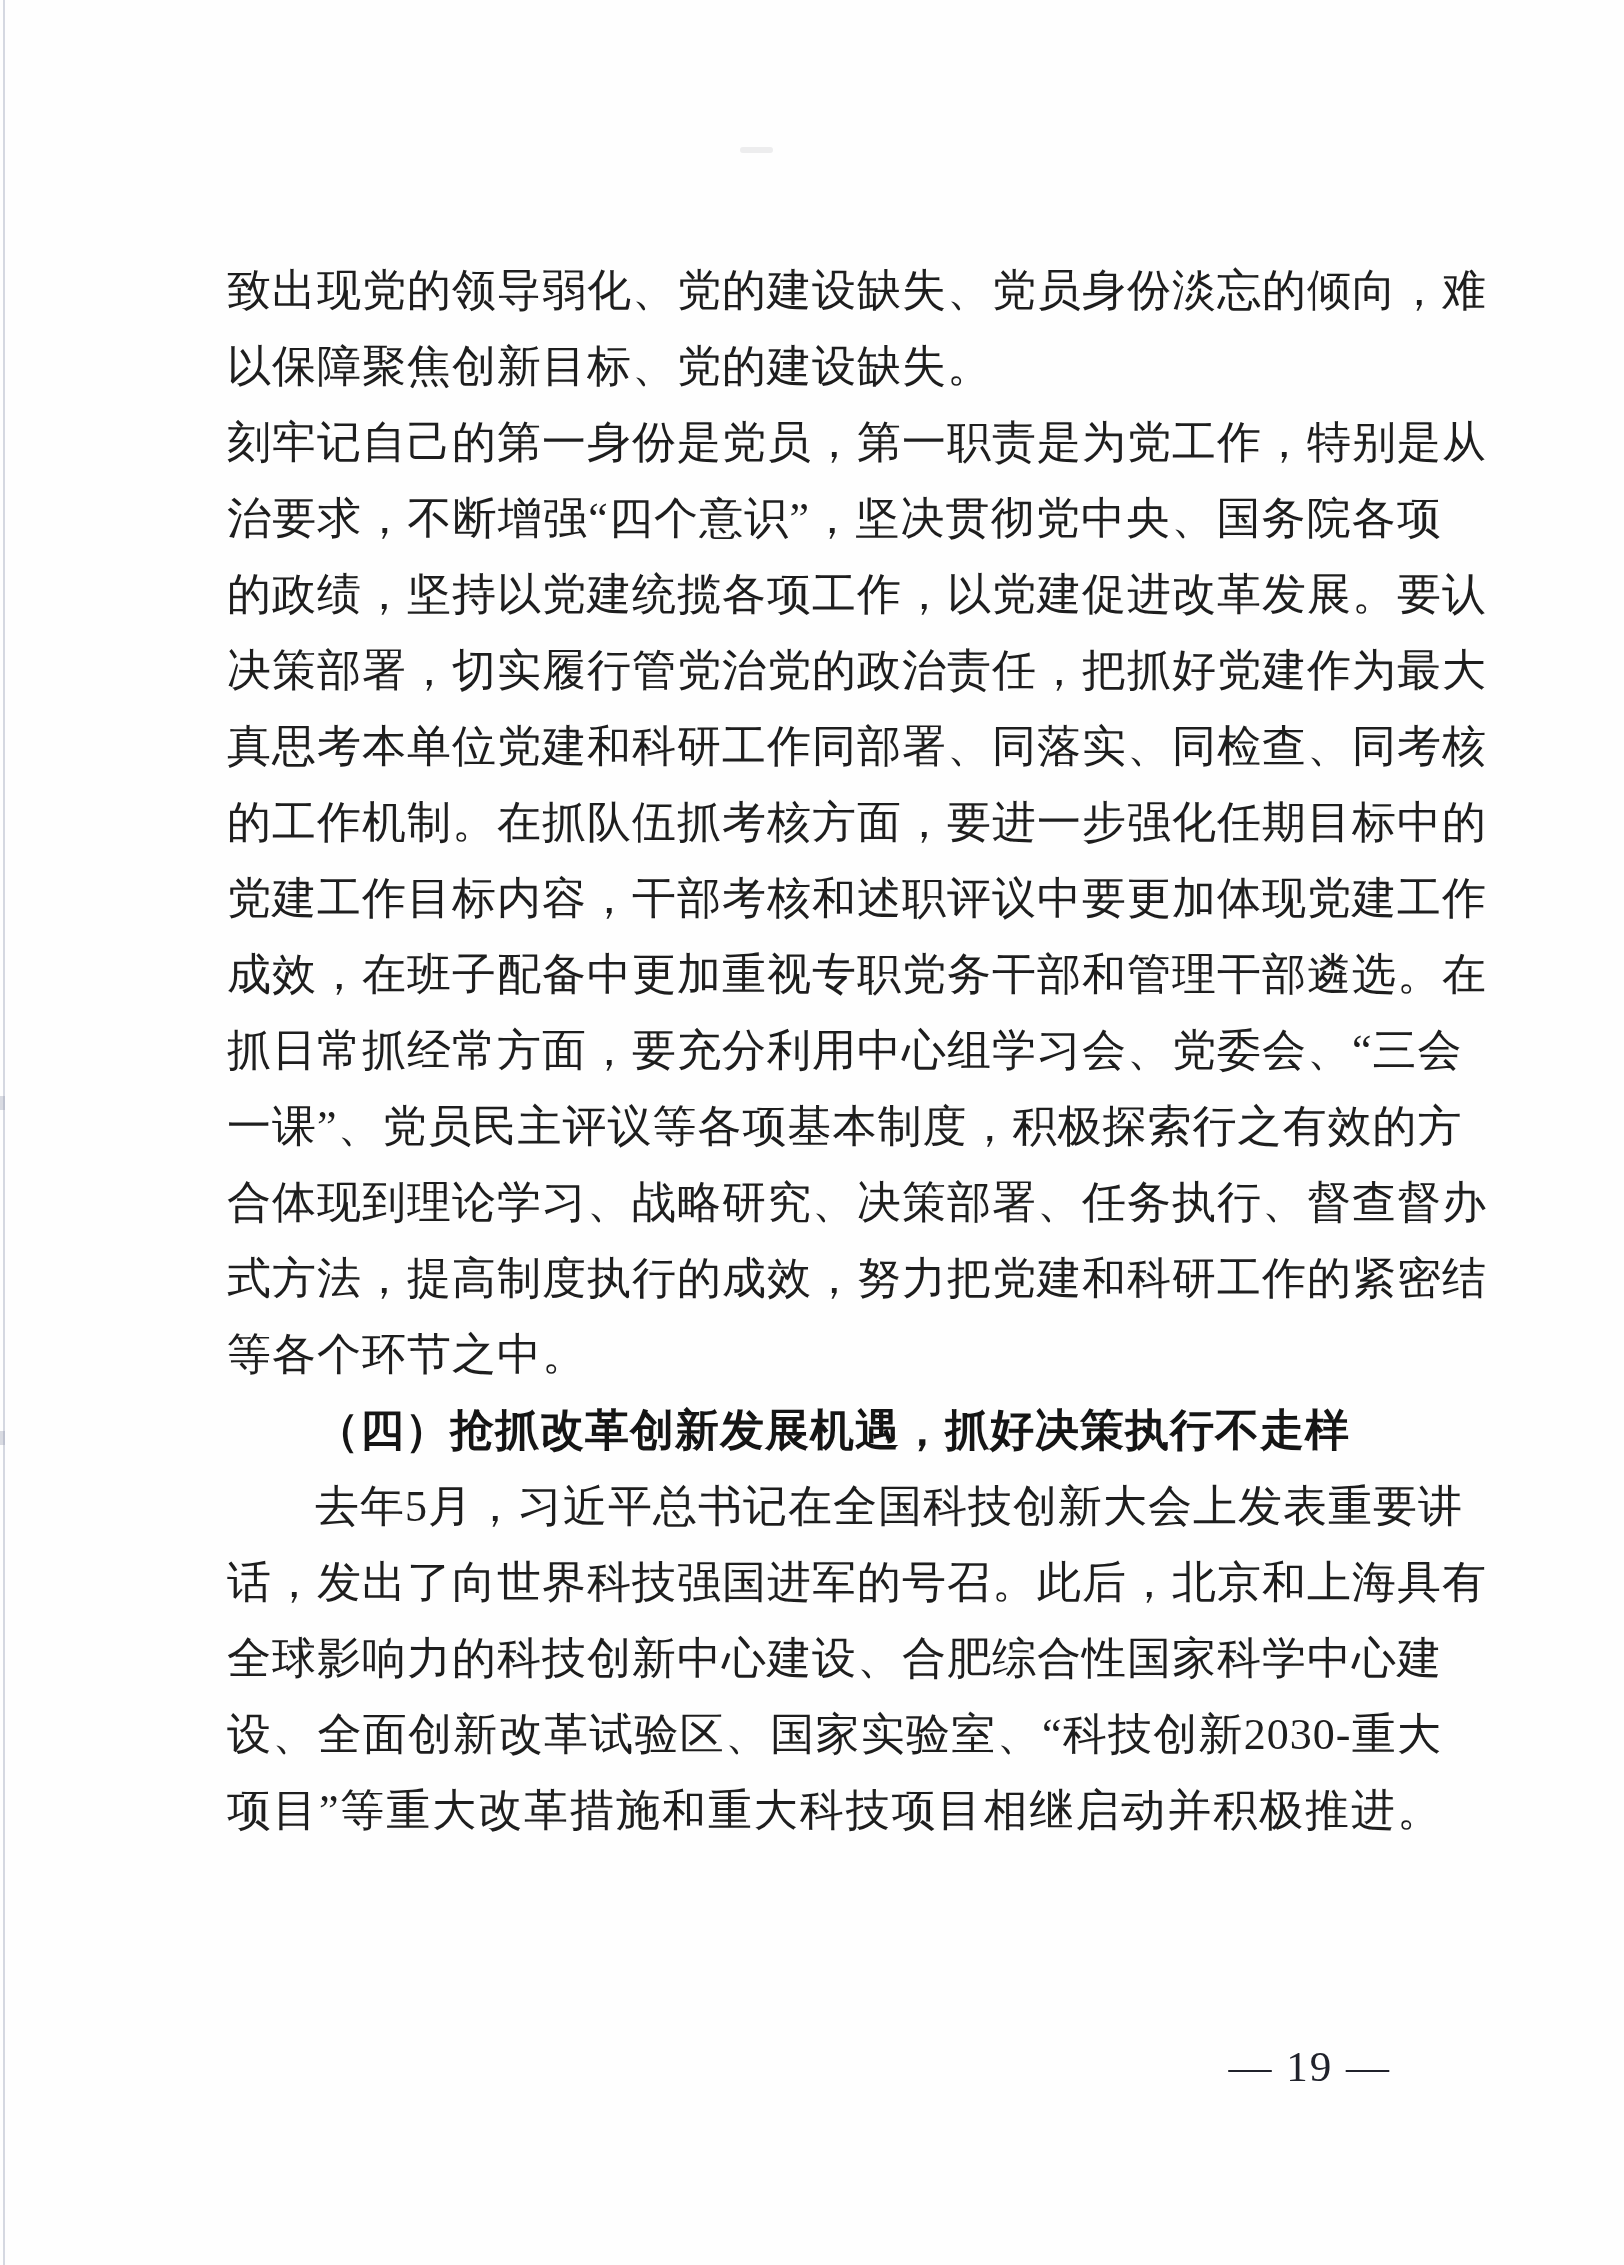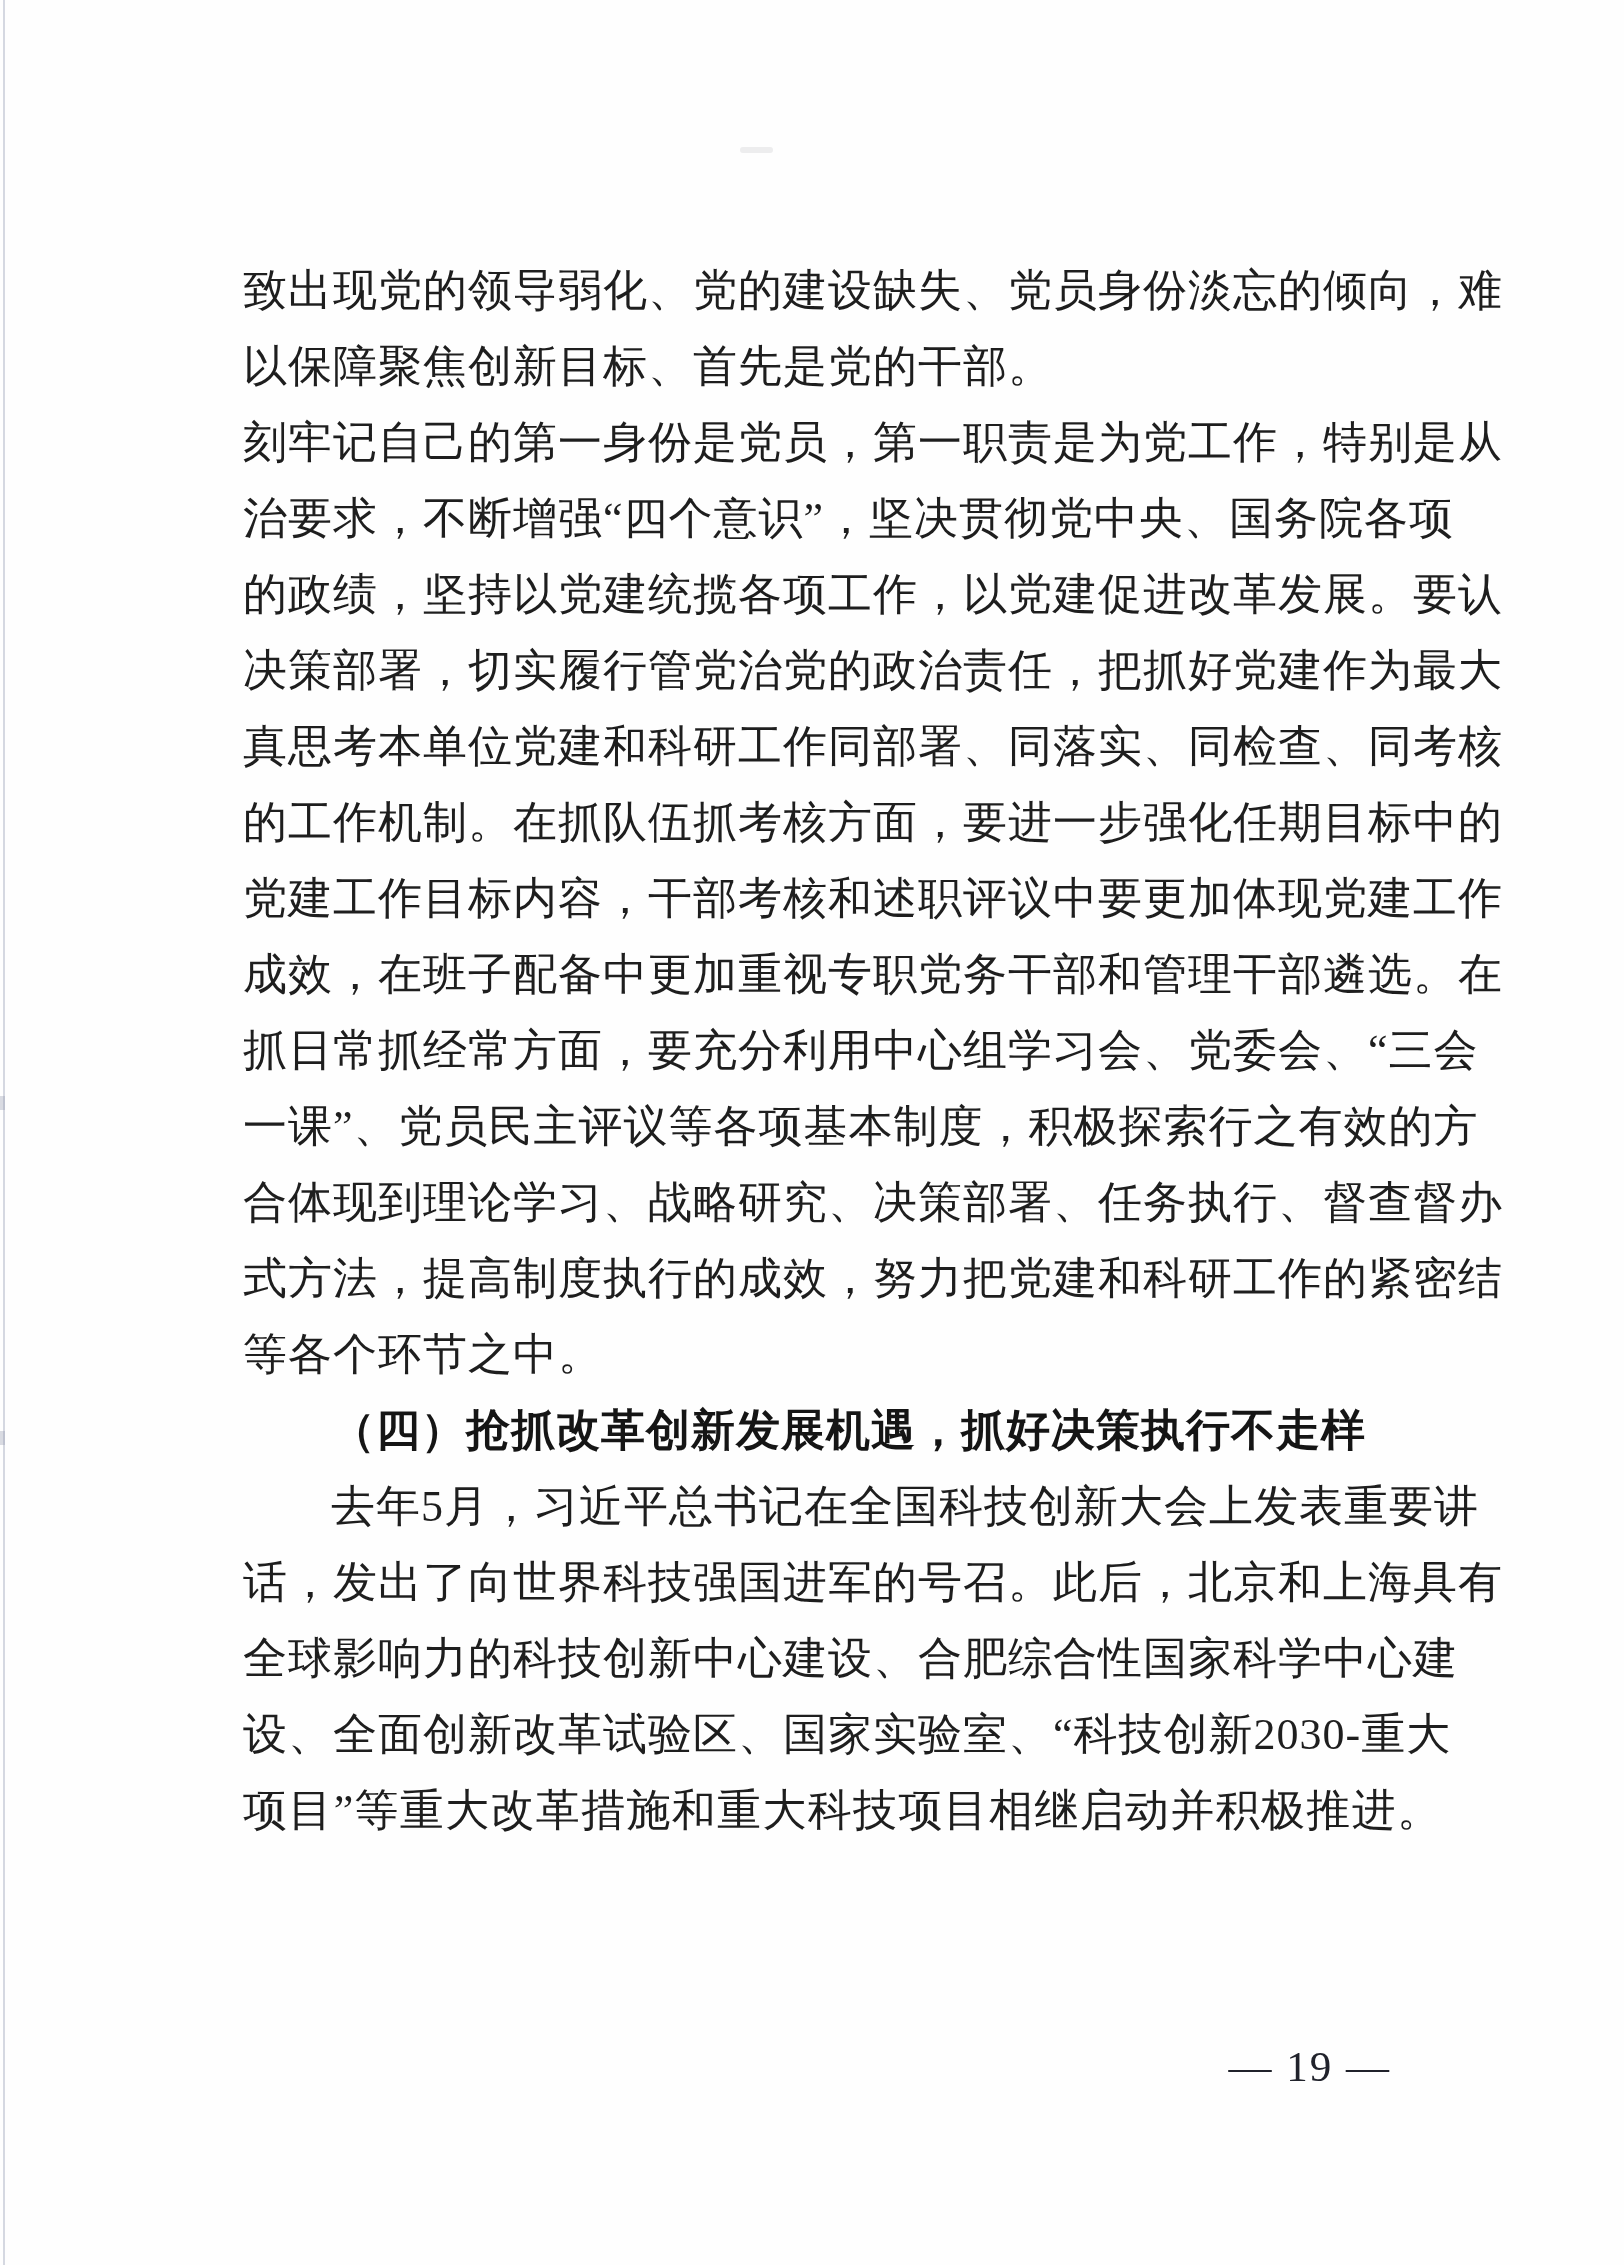--- a/index.html
+++ b/index.html
@@ -52,21 +52,20 @@
   .line {
     height: 76px;
     line-height: 76px;
     font-size: 44px;
     letter-spacing: 1px;
     color: #1e1e1e;
     white-space: nowrap;
     text-align: justify;
     text-align-last: justify;
     text-justify: inter-character;
-    margin-left: 16px;
   }
   .line.end {
     text-align: left;
     text-align-last: left;
   }
   .line.indent {
     padding-left: 88px;
   }
   .line.bold {
     font-weight: 700;
@@ -88,21 +87,21 @@
 <body>
 
 <div class="page">
   <div class="scan-edge"></div>
   <div class="scan-smudge"></div>
   <div class="scan-speck-1"></div>
   <div class="scan-speck-2"></div>
 
   <div class="text-block">
       <div class="line">致出现党的领导弱化、党的建设缺失、党员身份淡忘的倾向，难</div>
-      <div class="line end">以保障聚焦创新目标、首先是党的干部。</div>
+      <div class="line end">以保障聚焦创新目标、党的建设缺失。</div>
       <div class="line">刻牢记自己的第一身份是党员，第一职责是为党工作，特别是从</div>
       <div class="line">治要求，不断增强“四个意识”，坚决贯彻党中央、国务院各项</div>
       <div class="line">的政绩，坚持以党建统揽各项工作，以党建促进改革发展。要认</div>
       <div class="line">决策部署，切实履行管党治党的政治责任，把抓好党建作为最大</div>
       <div class="line">真思考本单位党建和科研工作同部署、同落实、同检查、同考核</div>
       <div class="line">的工作机制。在抓队伍抓考核方面，要进一步强化任期目标中的</div>
       <div class="line">党建工作目标内容，干部考核和述职评议中要更加体现党建工作</div>
       <div class="line">成效，在班子配备中更加重视专职党务干部和管理干部遴选。在</div>
       <div class="line">抓日常抓经常方面，要充分利用中心组学习会、党委会、“三会</div>
       <div class="line">一课”、党员民主评议等各项基本制度，积极探索行之有效的方</div>

